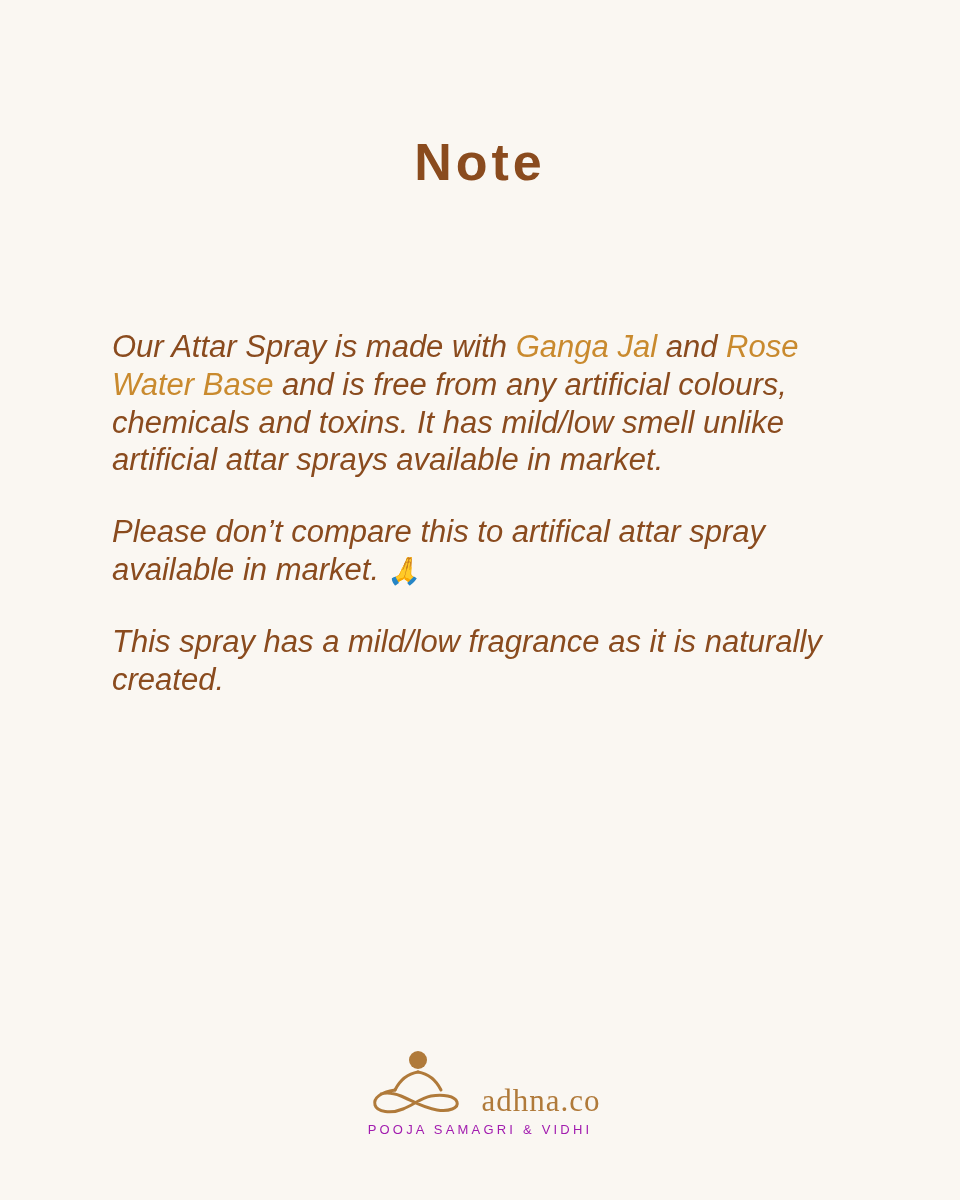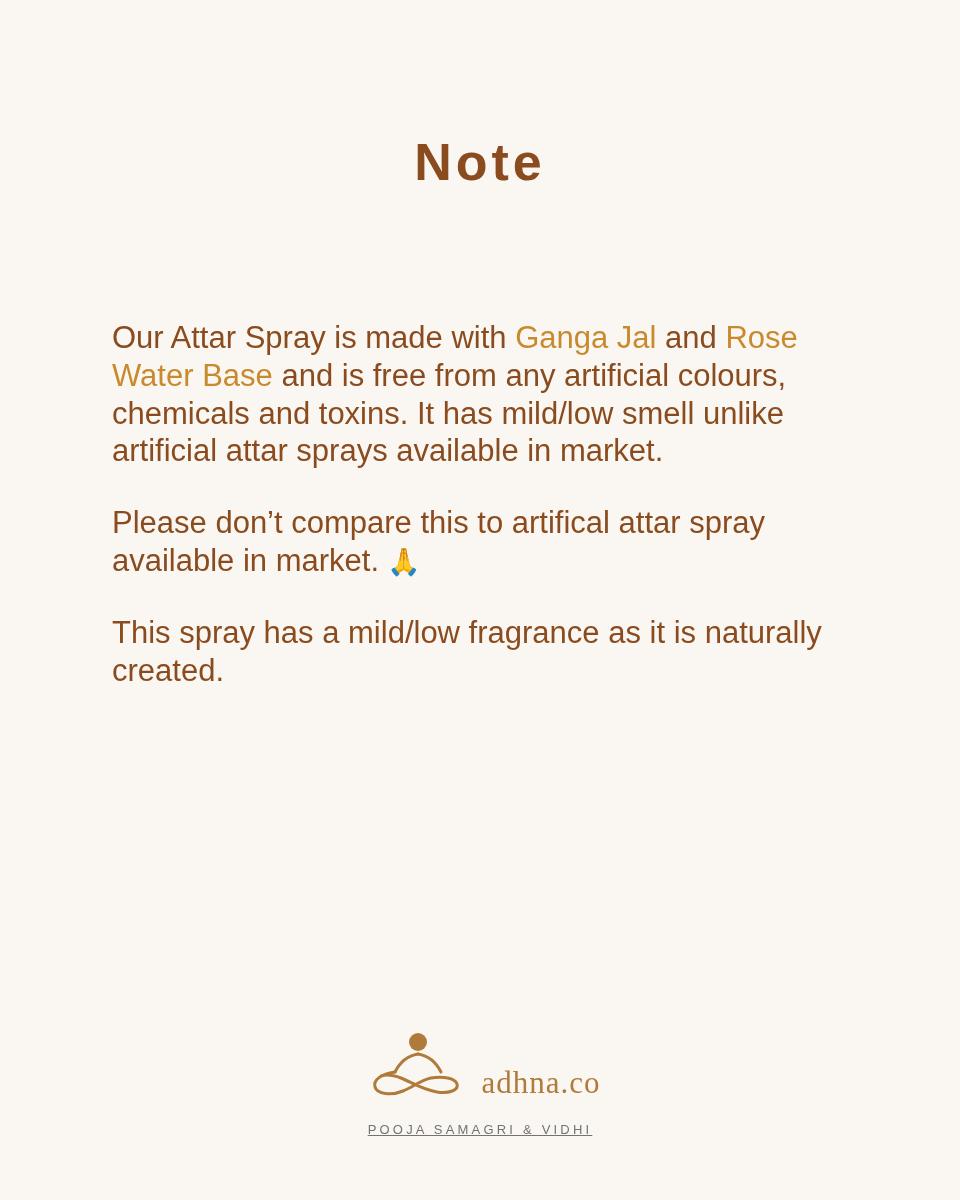--- a/index.html
+++ b/index.html
@@ -36,21 +36,22 @@
     position: absolute;
     top: 315px;
     left: 112px;
     width: 745px;
     color: #8a4b1e;
     font-size: 31px;
     line-height: 1.22;
     font-family: "Liberation Sans", sans-serif;
   }
   .para {
-    margin: 4px 0 34px 0;
+    margin: 13px 0 34px 0;
+    font-style: italic;
   }
   .para:last-child {
     margin-bottom: 0;
   }
   .hl {
     color: #c98a2e;
   }
   .emoji {
     font-size: 27px;
     vertical-align: baseline;
@@ -79,26 +80,25 @@
   }
   .brand-name {
     font-size: 31px;
     color: #b07a3a;
     letter-spacing: 1px;
     font-family: "Liberation Serif", serif;
     line-height: 1;
     padding-bottom: 2px;
   }
   .brand-sub {
-    margin-top: 22px;
+    margin-top: 4px;
     font-size: 13px;
     letter-spacing: 3.2px;
-    color: #737373;
+    color: #a21caf;
     font-family: "Liberation Sans", sans-serif;
-    text-decoration: underline;
   }
 </style>
 </head>
 <body>
 
 <div class="card">
 
   <div class="title">Note</div>
 
   <div class="body-text">

